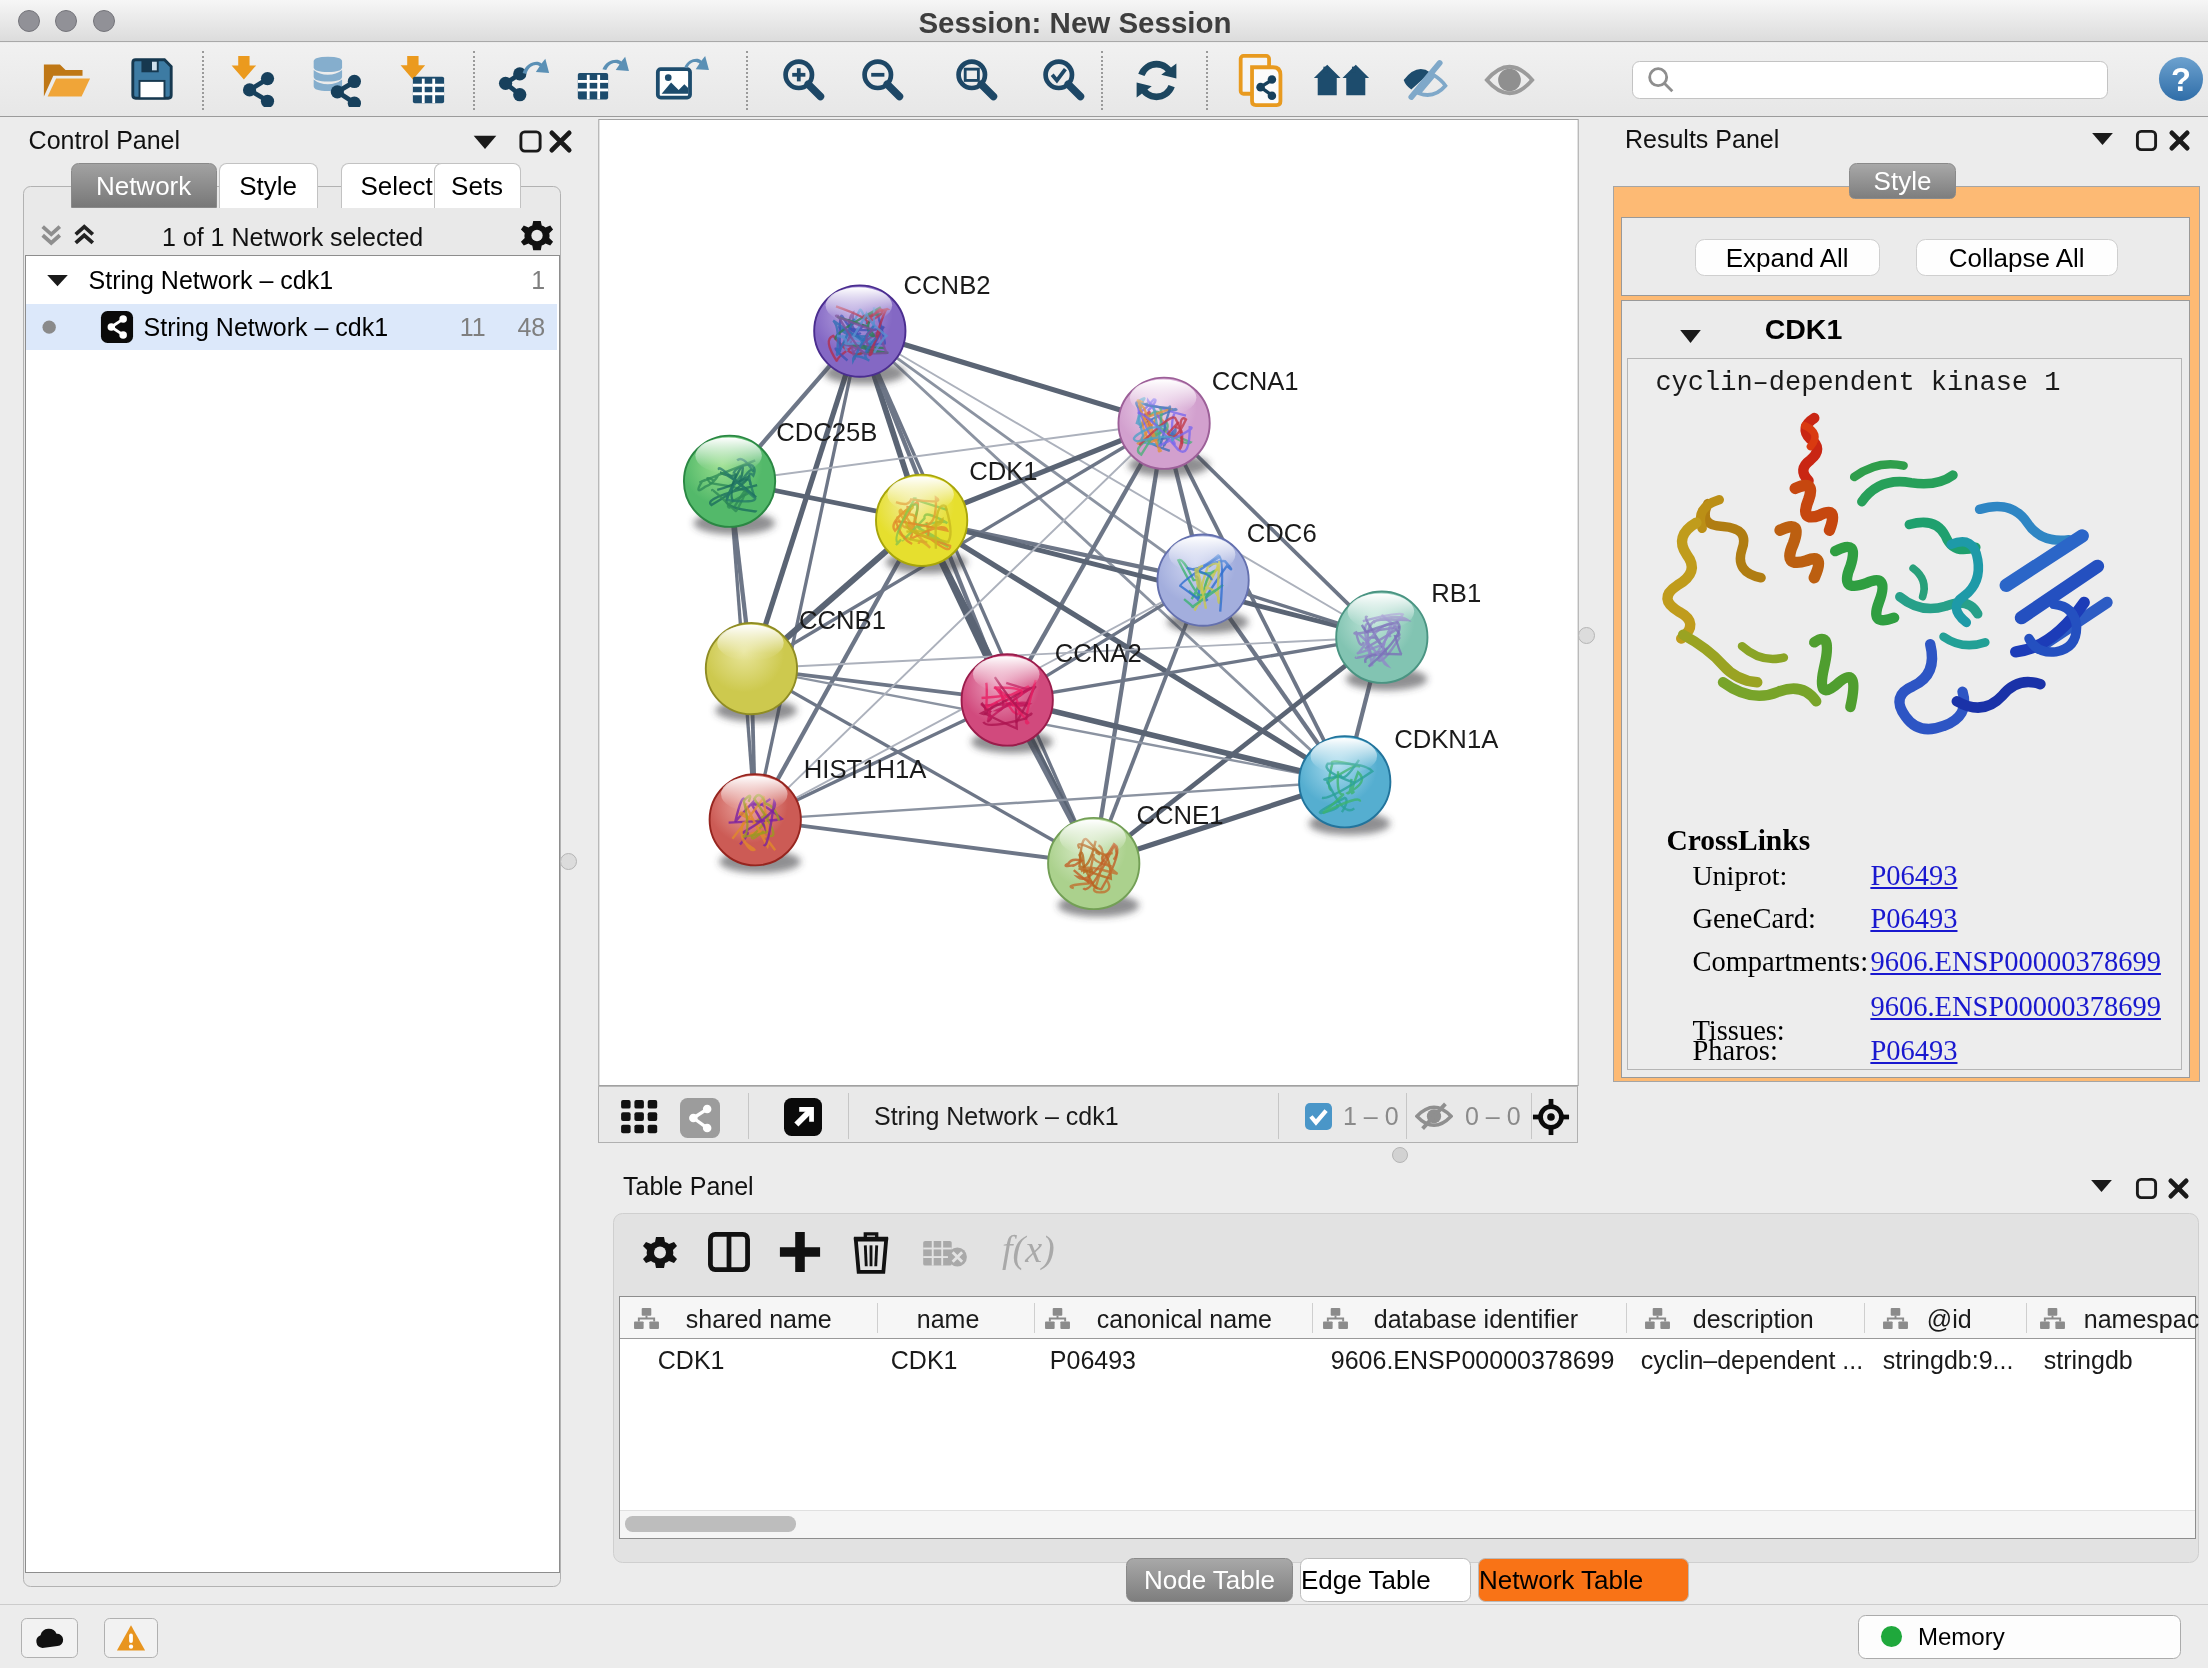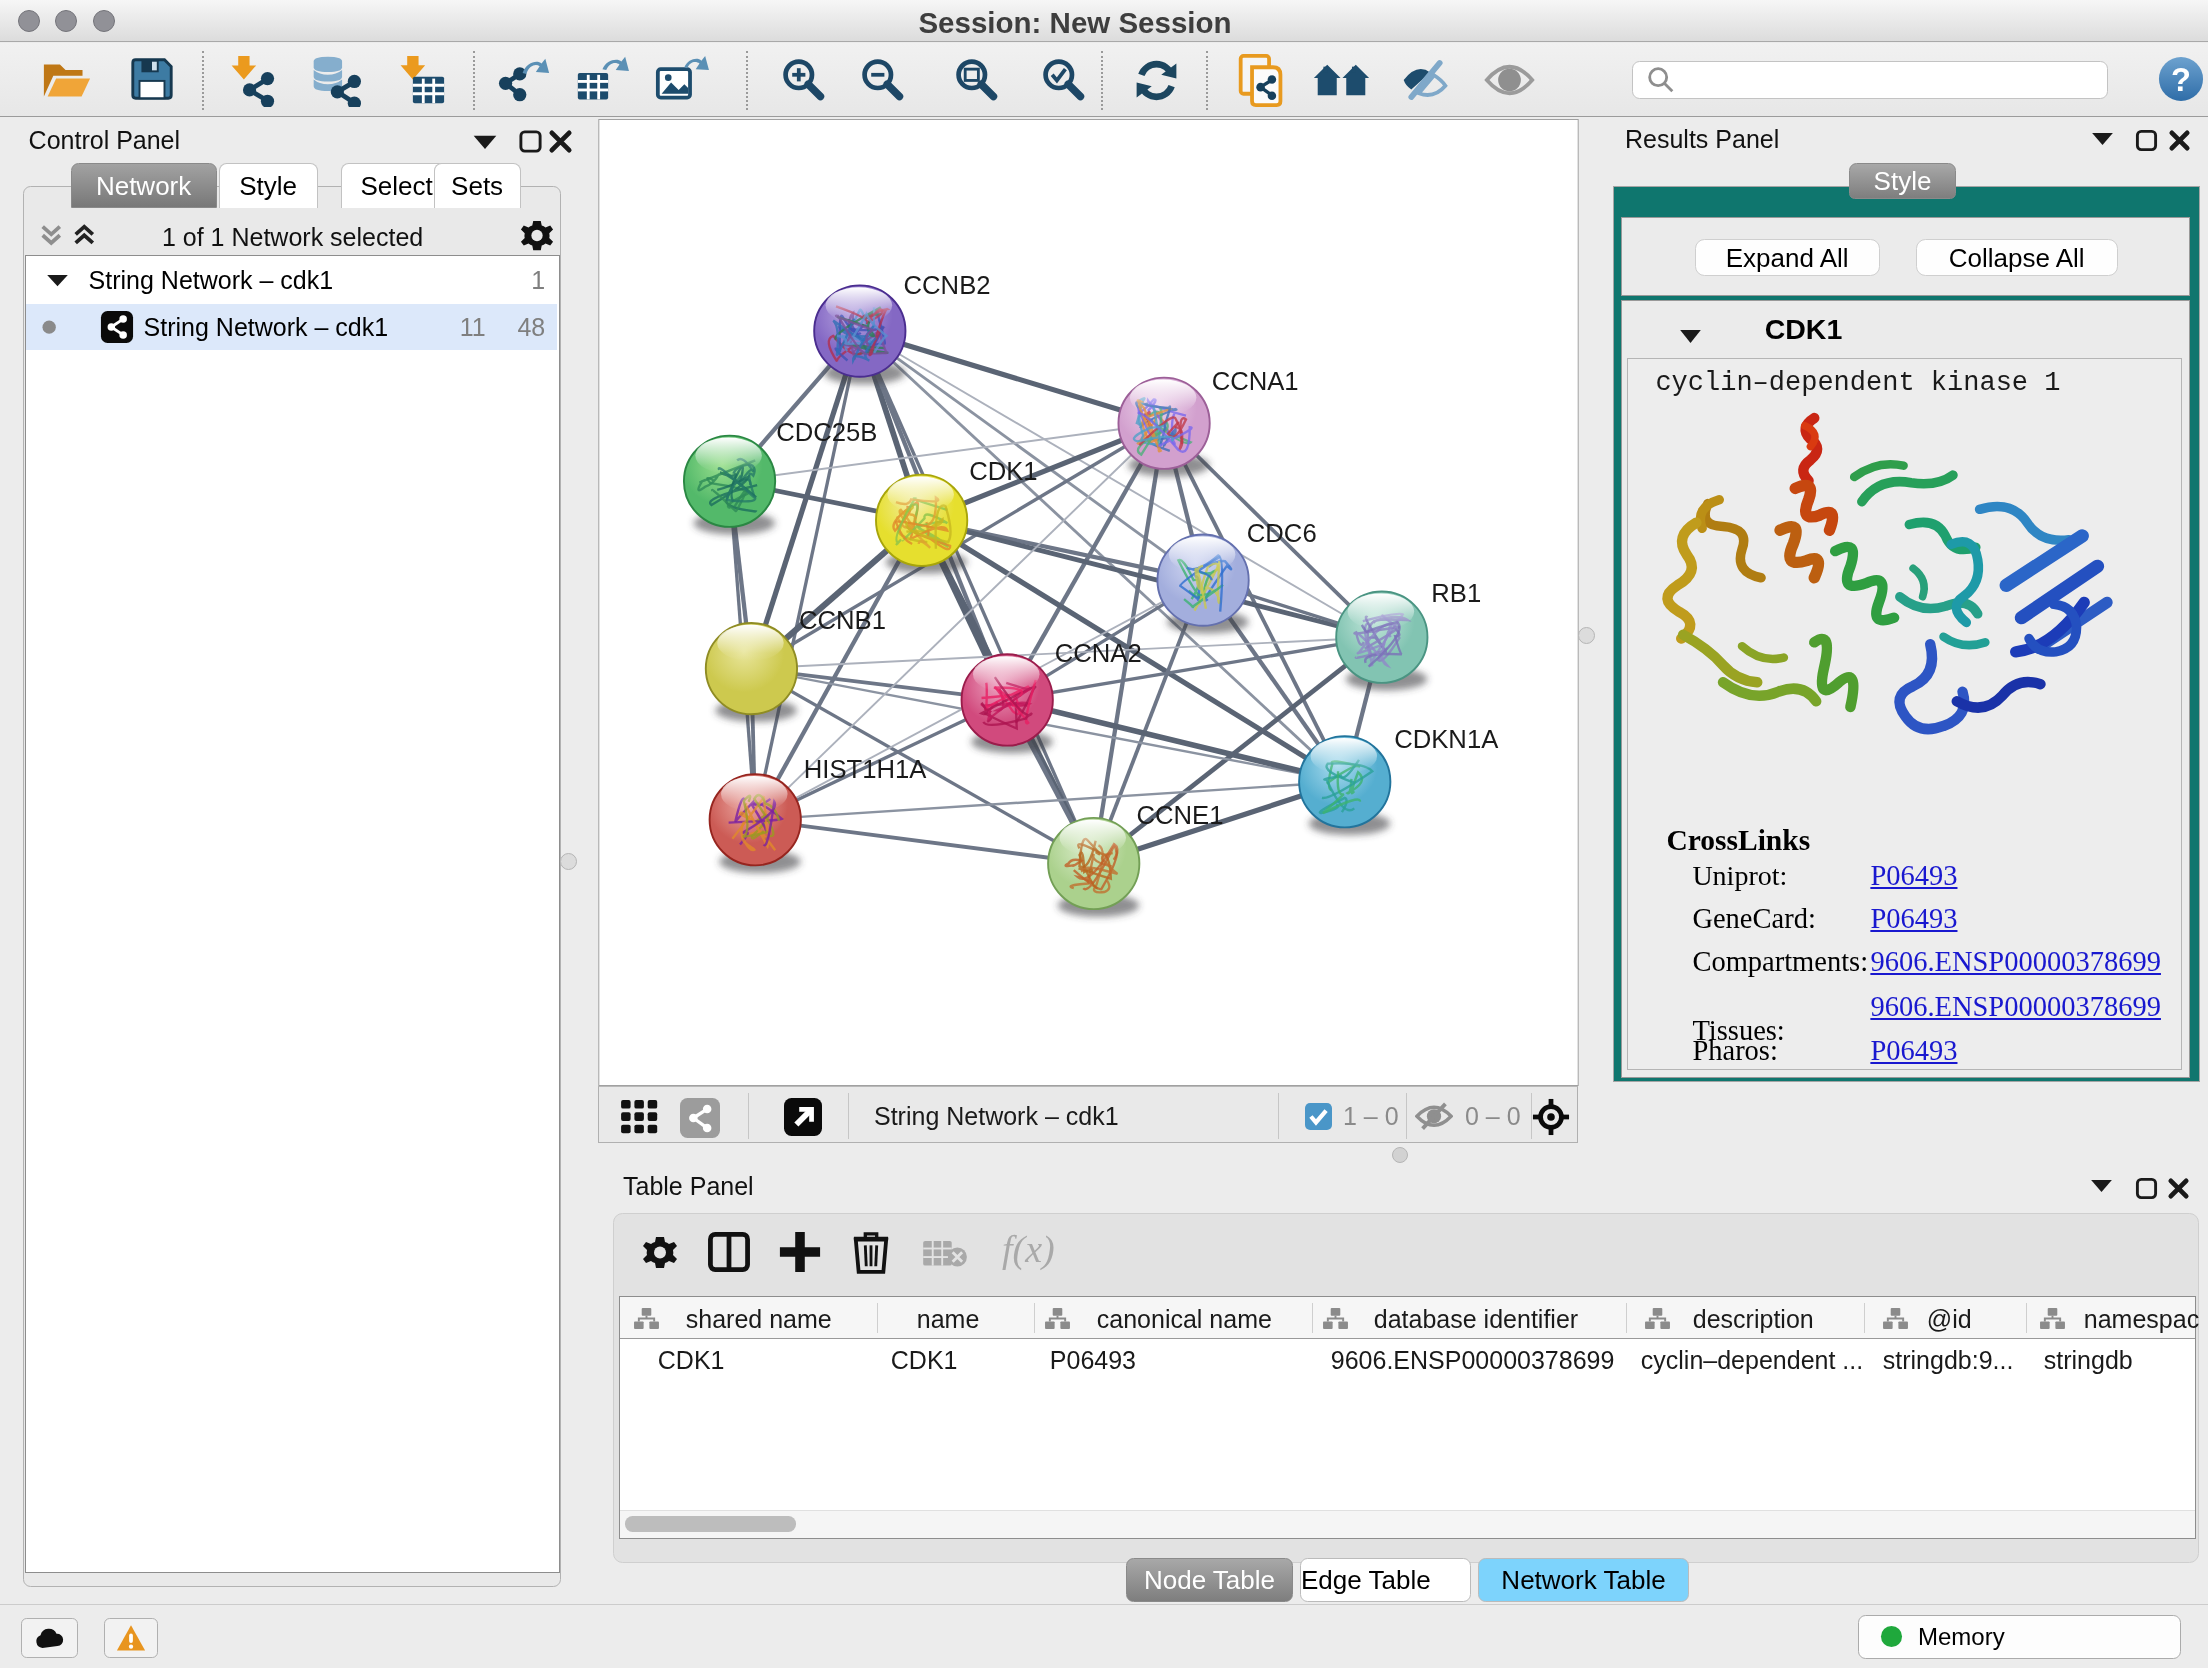--- a/index.html
+++ b/index.html
@@ -677,21 +677,21 @@
   <svg style="position:absolute;left:492px;top:13.3px;" width="25" height="16" viewBox="0 0 26 17">
       <path d="M2 2 L24 2 L13 15 Z" fill="#1a1a1a"></path>
     </svg>
   <svg style="position:absolute;left:537px;top:11.4px;" width="23" height="23" viewBox="0 0 24 24">
       <rect x="2.5" y="2.5" width="19" height="19" rx="4" fill="none" stroke="#1a1a1a" stroke-width="3"></rect>
     </svg>
   <svg style="position:absolute;left:570px;top:11.4px;" width="23" height="23" viewBox="0 0 24 24">
       <path d="M4 4 L20 20 M20 4 L4 20" stroke="#1a1a1a" stroke-width="5" stroke-linecap="round"></path>
     </svg>
   <div style="position:absolute;z-index:3;left:251px;top:45px;width:107px;height:36px;background:linear-gradient(#a8a8a8,#7e7e7e);border:1px solid #8a8a8a;border-radius:7.6px 7.6px 5.7px 5.7px;color:#fff;font-size:26px;text-align:center;line-height:35px;">Style</div>
-  <div style="position:absolute;left:15px;top:68px;width:587px;height:896px;background:#0f766e;border:1px solid #a5a5a5;">
+  <div style="position:absolute;left:15px;top:68px;width:587px;height:896px;background:#fdba74;border:1px solid #a5a5a5;">
     <div style="position:absolute;left:6.7px;top:30px;width:569px;height:79px;background:#ebebeb;border:1px solid #999;">
       <div style="position:absolute;left:73px;top:21px;width:185px;height:37px;background:#fefefe;border:1px solid #cfcfcf;border-radius:9.5px;font-size:26px;text-align:center;line-height:36px;">Expand All</div>
       <div style="position:absolute;left:294px;top:21px;width:202px;height:37px;background:#fefefe;border:1px solid #cfcfcf;border-radius:9.5px;font-size:26px;text-align:center;line-height:36px;">Collapse All</div>
     </div>
     <div style="position:absolute;left:6.7px;top:113px;width:569px;height:778px;background:#ebebeb;border:1px solid #999;">
       <svg style="position:absolute;left:57px;top:27.6px;" width="23" height="15" viewBox="0 0 24 16">
           <path d="M1 1 L23 1 L12 15 Z" fill="#1a1a1a"></path>
         </svg>
       <div style="position:absolute;left:143px;top:12.4px;font-size:28.5px;font-weight:bold;color:#000;">CDK1</div>
       <div style="position:absolute;left:5.7px;top:57px;width:555px;height:712px;background:#ededed;border:1px solid #b5b5b5;">
@@ -876,21 +876,21 @@
       <div style="position:absolute;left:711px;top:49px;font-size:25px;color:#1a1a1a;">9606.ENSP00000378699</div>
       <div style="position:absolute;left:1021px;top:49px;font-size:25px;color:#1a1a1a;">cyclin–dependent ...</div>
       <div style="position:absolute;left:1263px;top:49px;font-size:25px;color:#1a1a1a;">stringdb:9...</div>
       <div style="position:absolute;left:1424px;top:49px;font-size:25px;color:#1a1a1a;">stringdb</div>
       <div style="position:absolute;left:0;bottom:0;width:100%;height:27.6px;background:#f5f5f5;border-top:1px solid #e0e0e0;"></div>
       <div style="position:absolute;left:5.7px;bottom:5.7px;width:171px;height:16px;background:#bdbdbd;border-radius:7.6px;"></div>
     </div>
   </div>
   <div style="position:absolute;left:564px;top:392px;width:167px;height:44px;background:linear-gradient(#a8a8a8,#7e7e7e);border:1px solid #8a8a8a;border-radius:7.6px;color:#fff;font-size:26px;text-align:center;line-height:43px;">Node Table</div>
   <div style="position:absolute;left:738px;top:392px;width:171px;height:44px;background:#fff;border:1px solid #bbb;border-radius:7.6px;color:#000;font-size:26px;text-align:left;line-height:43px;">Edge Table</div>
-  <div style="position:absolute;left:916px;top:392px;width:211px;height:44px;background:#7dd3fc;border:1px solid #bbb;border-radius:7.6px;color:#000;font-size:26px;text-align:center;line-height:43px;">Network Table</div>
+  <div style="position:absolute;left:916px;top:392px;width:211px;height:44px;background:#f97316;border:1px solid #bbb;border-radius:7.6px;color:#000;font-size:26px;line-height:43px;">Network Table</div>
 
 </div>
 <div class="abs" style="left:560px;top:853px;width:17px;height:17px;border-radius:50%;background:#dcdcdc;border:1px solid #b5b5b5;"></div>
 <div class="abs" style="left:1578px;top:627px;width:17px;height:17px;border-radius:50%;background:#dcdcdc;border:1px solid #b5b5b5;"></div>
 <div class="abs" style="left:1392px;top:1147px;width:16px;height:16px;border-radius:50%;background:#d2d2d2;border:1px solid #b5b5b5;"></div>
 <div id="statusbar" class="abs">
 
   <div style="position:absolute;left:21px;top:13.3px;width:57px;height:40px;background:#f2f2f2;border:1.9px solid #b0b0b0;border-radius:5.7px;">
     <svg style="position:absolute;left:10.5px;top:7.6px;" width="32" height="23" viewBox="0 0 34 24">
         <path d="M10 22 a7 7 0 0 1 -2 -13.5 a9 9 0 0 1 17 -1.5 a6.5 6.5 0 0 1 1 13 Z" fill="#111"></path>

